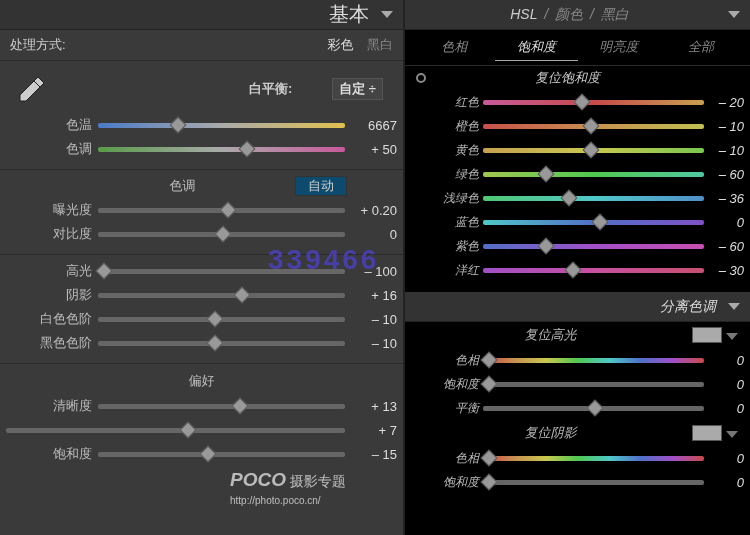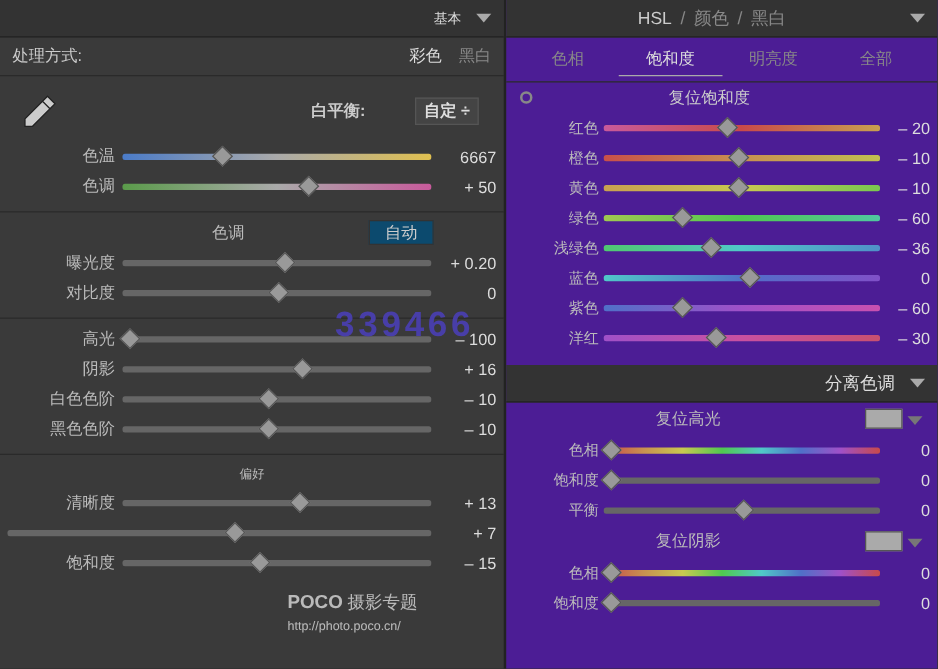--- a/index.html
+++ b/index.html
@@ -1,20 +1,20 @@
 <!DOCTYPE html>
 <html><head>
 <meta charset="utf-8">
 <style>
   * { box-sizing: border-box; margin: 0; padding: 0; font-family: "Microsoft YaHei", sans-serif; }
   body { background: #2a2a2a; color: #ccc; font-size: 13px; width: 750px; height: 535px; overflow: hidden; display: flex; }
   .panel-left { width: 405px; background: #3a3a3a; border-right: 2px solid #222; }
-  .panel-right { flex: 1; background: #4c1d95; }
+  .panel-right { flex: 1; background: #000000; font-style: italic; }
   .panel-header { background: #333; height: 30px; display: flex; align-items: center; justify-content: flex-end; padding: 0 10px; border-bottom: 1px solid #222; }
-  .panel-header .title { color: #ddd; font-size: 11px; margin-right: 8px; }
+  .panel-header .title { color: #ddd; font-size: 20px; margin-right: 8px; }
   .panel-header .tabs { color: #888; font-size: 14px; }
   .panel-header .tabs span { margin: 0 3px; }
   .panel-header .tabs .active { color: #ccc; }
   .tri { display:inline-block; width:0; height:0; border-left:6px solid transparent; border-right:6px solid transparent; border-top:7px solid #aaa; margin-left:4px; }
   .section { border-bottom: 1px solid #2a2a2a; padding: 4px 6px 8px 6px; }
   .row { display: flex; align-items: center; height: 24px; }
   .label { width: 92px; text-align: right; color: #bbb; font-size: 13px; padding-right: 6px; }
   .slider { flex: 1; height: 16px; position: relative; display:flex; align-items:center; }
   .track { height: 5px; width: 100%; background: #666; border-radius: 2px; position: relative; }
   .track.temp { background: linear-gradient(to right,#4a7bc8,#aaa,#e0c050); }
@@ -37,28 +37,28 @@
   .eyedrop { width: 40px; height: 40px; display:flex; align-items:center; justify-content:center; }
   .eyedrop svg { width: 32px; height: 32px; }
   .wb-label-area { flex:1; display:flex; justify-content:flex-end; align-items:center; padding-right: 8px; }
   .select-box { background:#444; border:1px solid #555; padding: 1px 6px; font-size:13px; color:#ddd; display:inline-block; }
   .auto-btn { background:#0c4a6e; border:1px solid #333; padding: 0 12px; font-size:13px; color:#ccc; }
   .hsl-tabs { display:flex; padding: 4px 8px; border-bottom: 1px solid #2a2a2a; }
   .hsl-tabs div { flex:1; text-align:center; padding:4px 0; color:#888; font-size:13px; }
   .hsl-tabs div.active { color:#ddd; border-bottom:1px solid #aaa; }
   .hsl-target { width:20px; display:flex; align-items:center; justify-content:center; }
   .hsl-target-dot { width:10px; height:10px; border:2px solid #888; border-radius:50%; }
-  .sub-header { text-align:center; color:#bbb; font-size:10px; padding: 4px 0; }
+  .sub-header { text-align:center; color:#bbb; font-size:13px; padding: 4px 0; }
   .label-sm { width: 72px; text-align:right; color:#bbb; font-size:12px; padding-right:4px; }
   .val-sm { width: 40px; text-align:right; color:#ddd; font-size:13px; }
   .color-swatch { width:30px; height:16px; background:#aaa; border:1px solid #555; margin-left:8px; }
   .split-hdr-row { display:flex; align-items:center; padding: 4px 12px; }
   .split-hdr-row .lbl { flex:1; text-align:center; color:#bbb; }
   .watermark { position:absolute; bottom:28px; left:230px; color:rgba(230,230,230,0.75); font-size:14px; pointer-events:none; }
-  .watermark .big { font-weight:bold; font-size:15px; }
+  .watermark .big { font-weight:bold; font-style:italic; font-size:19px; }
   .watermark .small { font-size:10px; }
   .ghost-num { position:absolute; left:268px; top:244px; color:#4a3fb5; font-size:28px; font-weight:bold; pointer-events:none; opacity:0.9; letter-spacing:3px; }
 </style>
 </head>
 <body>
 
 <div class="panel-left">
   <div class="panel-header">
     <span class="title">基本</span>
     <span class="tri"></span>

